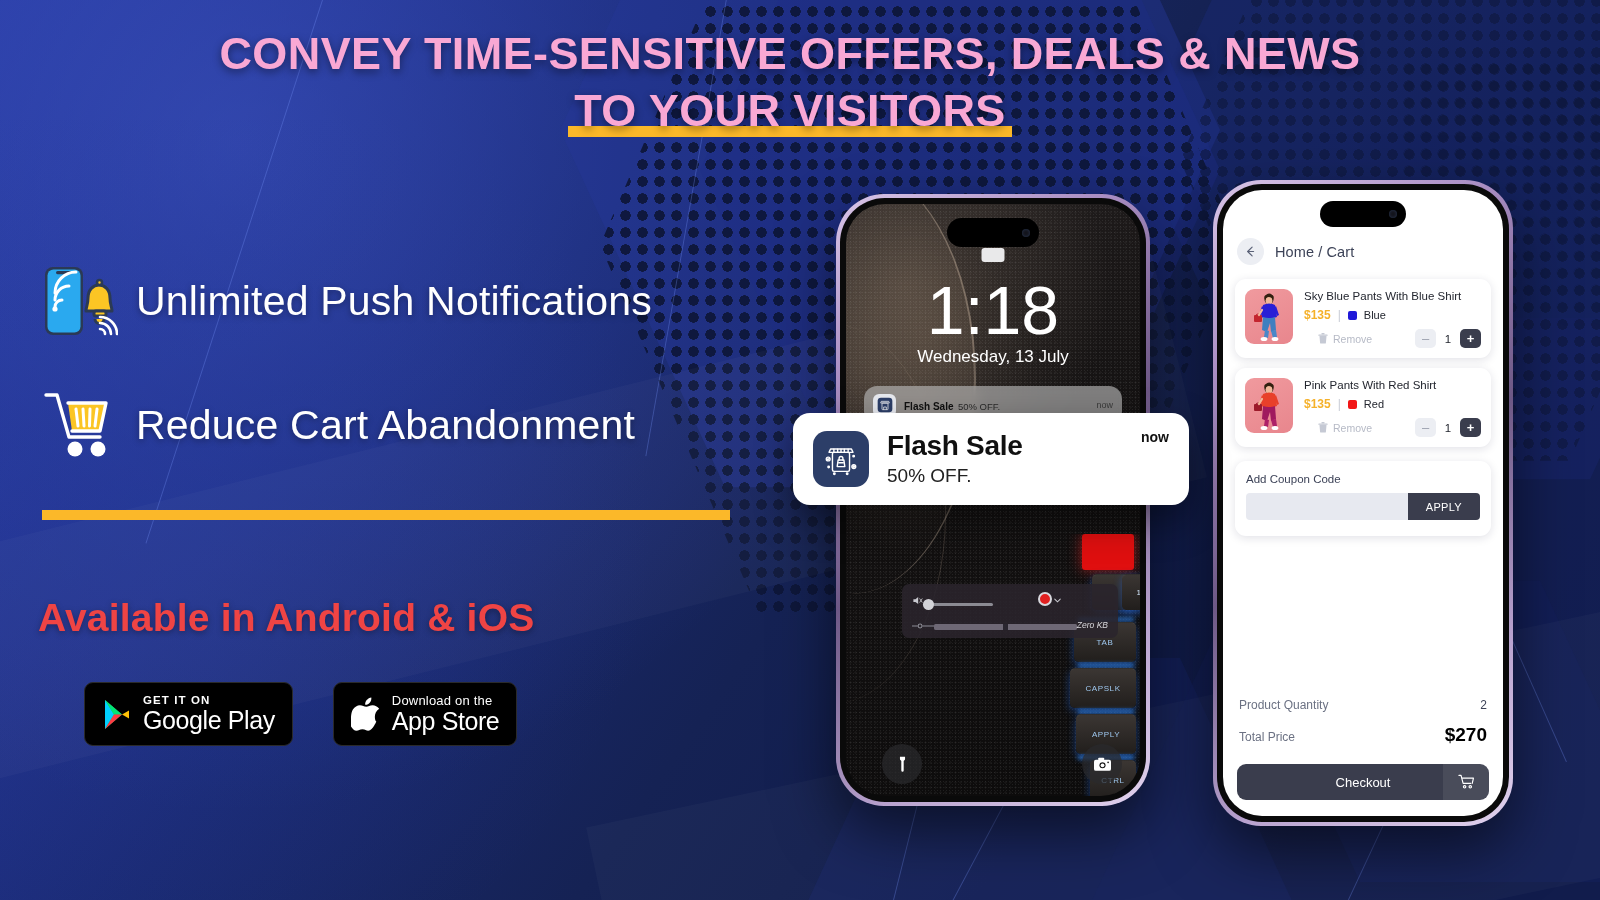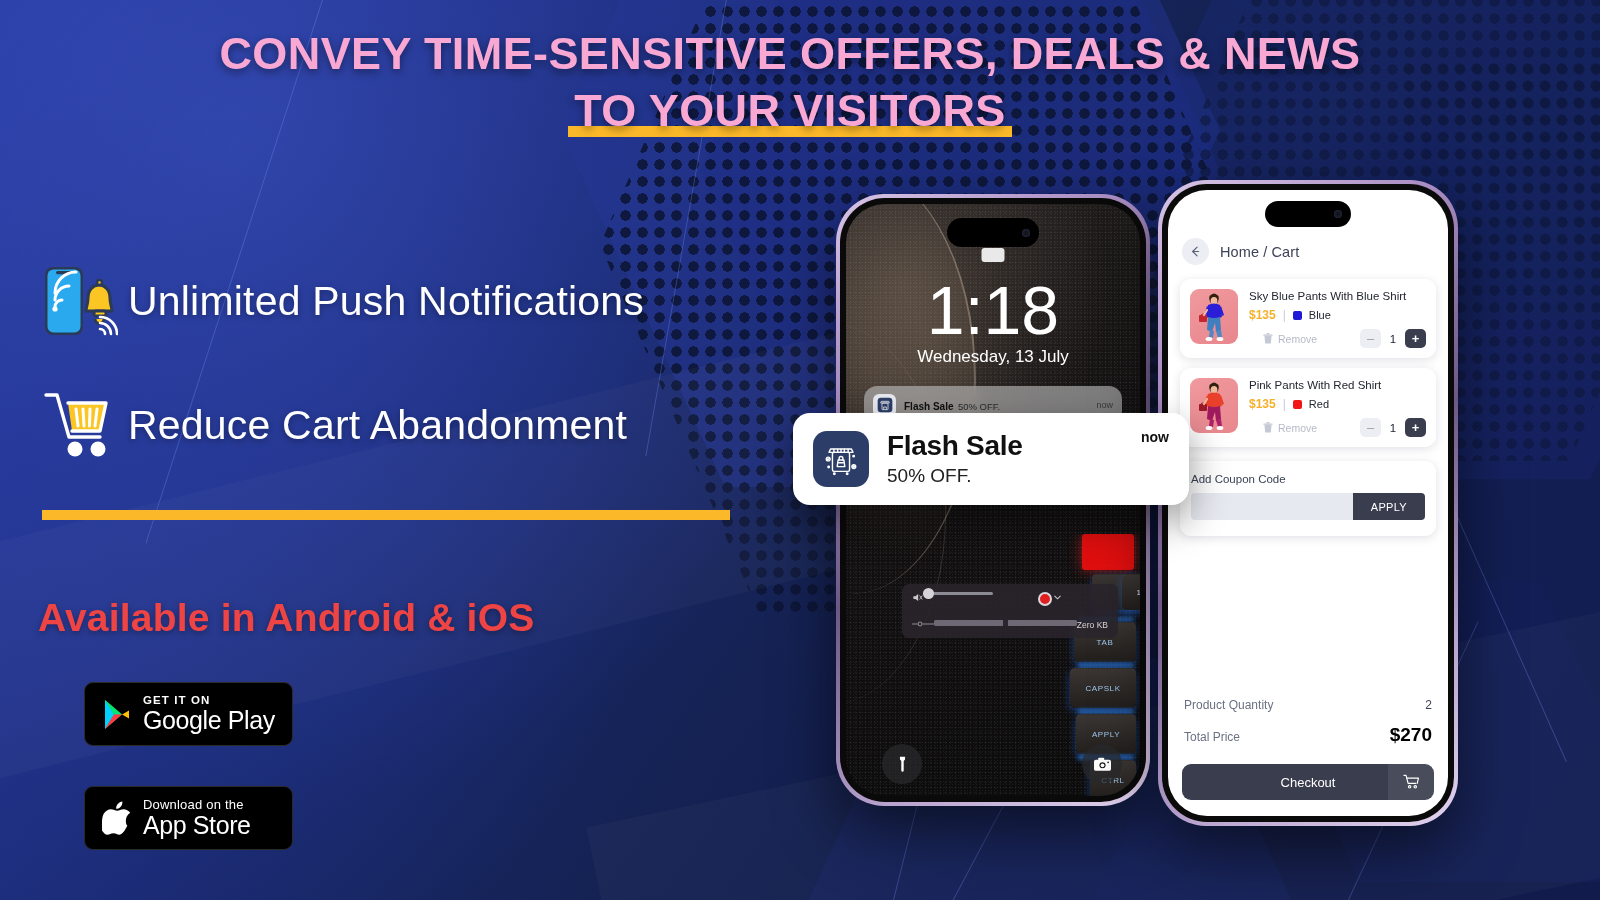--- a/index.html
+++ b/index.html
@@ -88,40 +88,40 @@
   }
   .headline .ln2 { position:relative; display:inline-block; }
   .headline .ln2 .txt { position:relative; z-index:2; }
   .hl-underline {
     position:absolute; left:-6px; right:-6px; bottom:2px; height:11px;
     background:#fbb829; z-index:1;
   }
 
   
   .features { position:absolute; left:42px; top:258px; z-index:8; }
-  .feature-row { display:flex; align-items:center; gap:10px; height:86px;text-align:center; }
+  .feature-row { display:flex; align-items:center; gap:18px; height:86px;text-align:center; }
   .feature-row + .feature-row { margin-top:38px; }
   .feat-icon { width:76px; height:80px; flex:0 0 76px; position:relative; }
   .feat-label {
     color:#ffffff; font-size:41px; font-weight:normal; letter-spacing:.2px;
     text-shadow:0 2px 6px rgba(0,0,0,.35); white-space:nowrap;
   }
 
   .divider {
     position:absolute; left:42px; top:510px; width:688px; height:10px;
     background:#fbb829; z-index:8;
   }
 
   .avail {
     position:absolute; left:38px; top:596px; z-index:8;
     color:#ef4444; font-size:39px; font-weight:bold; letter-spacing:.2px;
     text-shadow:0 2px 6px rgba(0,0,0,.35); white-space:nowrap;
   }
 
-  .badges { position:absolute; left:84px; top:682px; display:flex; gap:40px; z-index:8;flex-direction:column; }
+  .badges { position:absolute; left:84px; top:682px; display:flex; gap:40px; z-index:8; }
   .badge {
     background:#000; border-radius:9px; height:64px; display:flex; align-items:center;
     padding:0 17px; gap:11px; border:1px solid #2a2a2a;
   }
   .badge-text { display:flex; flex-direction:column; justify-content:center; line-height:1; }
   .badge-small { color:#fff; font-size:11.5px; letter-spacing:1.1px; font-weight:bold; }
   .badge-small.thin { letter-spacing:.2px; font-weight:normal; font-size:13px; }
   .badge-big { color:#fff; font-size:25px; font-weight:normal; letter-spacing:-.4px; margin-top:2px; }
 
   
@@ -131,21 +131,21 @@
     background:linear-gradient(145deg,#d9c6e8 0%,#ab8fc4 22%,#6d5885 50%,#b9a3cf 78%,#e2d3ee 100%);
     padding:4px;
     box-shadow:0 26px 60px rgba(0,0,0,.55);
   }
   .phone-inner {
     width:100%; height:100%; border-radius:45px; background:#0a0a0a; padding:6px;
   }
   .screen { width:100%; height:100%; border-radius:39px; overflow:hidden; position:relative; }
 
   #phone-lock { left:836px; top:194px; width:314px; height:612px; }
-  #phone-cart { left:1158px; top:180px; width:300px; height:646px; }
+  #phone-cart { left:1213px; top:180px; width:300px; height:646px; }
 
   
   .lock-screen {
     background:
       radial-gradient(ellipse 120% 60% at 20% 14%, rgba(150,130,110,.30), rgba(0,0,0,0) 58%),
       radial-gradient(ellipse 90% 46% at 10% 28%, rgba(120,100,85,.24), rgba(0,0,0,0) 60%),
       linear-gradient(160deg,#242020 0%,#1a1717 22%,#121010 52%,#0c0b0b 100%);
     position:relative;
   }
   .lock-noise {
@@ -215,21 +215,21 @@
   .lock-notif-body { flex:1; min-width:0; }
   .lock-notif-title { color:#101010; font-size:10px; font-weight:bold; line-height:1.2; }
   .lock-notif-sub { color:#2a2a2a; font-size:9.5px; line-height:1.25; }
   .lock-notif-time { color:#3a3a3a; font-size:9px; }
 
   .media-bar {
     position:absolute; left:56px; right:22px; top:380px; height:54px; z-index:4;
     background:rgba(42,36,44,.88); border-radius:7px; padding:8px 10px;
     display:flex; flex-direction:column; justify-content:space-between;
   }
-  .mb-row { display:flex; align-items:flex-start; gap:0; }
+  .mb-row { display:flex; align-items:flex-end; gap:0;font-style:italic; }
   .mb-slider { flex:0 0 auto; width:70px; height:3px; background:#8b8b93; border-radius:2px; position:relative; }
   .mb-knob { position:absolute; left:0; top:-4px; width:11px; height:11px; border-radius:50%; background:#d3d3d8; }
   .mb-rec { width:14px; height:14px; border-radius:50%; background:#e02020; border:2px solid #d9d9de; }
   .mb-track { flex:1; height:6px; background:#55505a; border-radius:2px; overflow:hidden; display:flex; }
   .mb-track i { display:block; height:100%; background:#6e6875; }
   .mb-kb { color:#d8d8dd; font-size:8.5px; white-space:nowrap; }
 
   .lock-btn {
     position:absolute; bottom:12px; width:40px; height:40px; border-radius:50%;
     background:rgba(42,42,44,.72); z-index:4; display:flex; align-items:center; justify-content:center;

